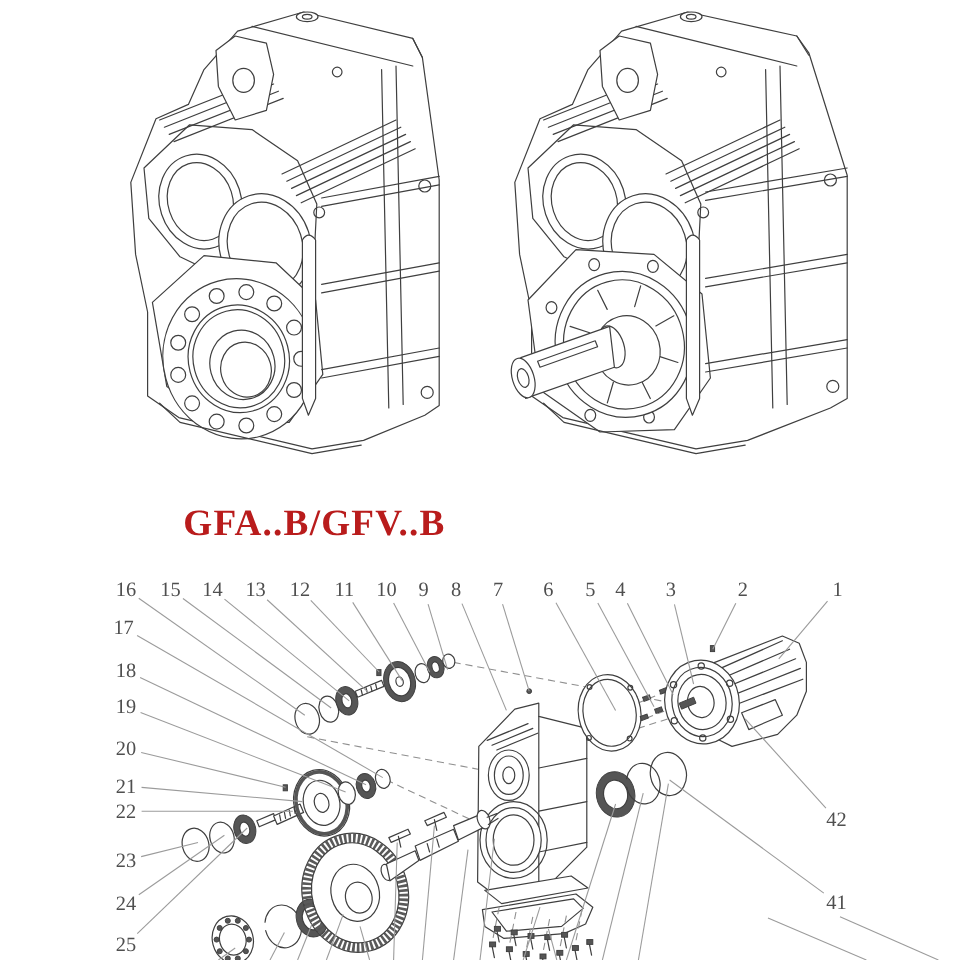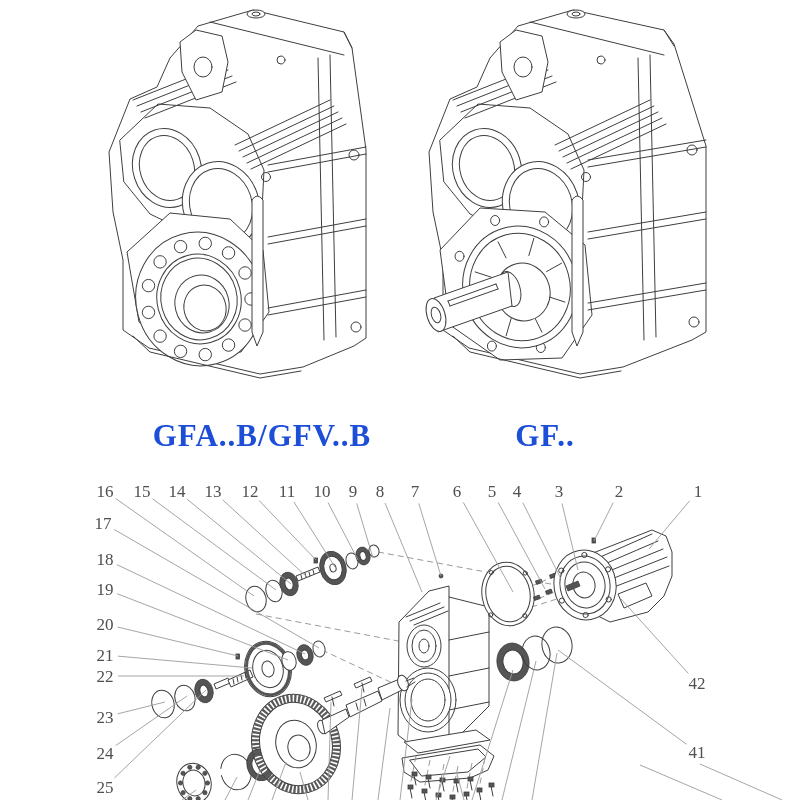--- a/index.html
+++ b/index.html
@@ -9,21 +9,21 @@
   
   .ln{fill:none;stroke:#3f3f3f;stroke-width:1;stroke-linejoin:round;stroke-linecap:round;}
   .wh{fill:#ffffff;stroke:#3f3f3f;stroke-width:1;stroke-linejoin:round;}
   .dk{fill:#555555;stroke:#3f3f3f;stroke-width:0.8;}
   .dkr{fill:none;stroke:#555555;stroke-width:3;}
   .teeth{fill:none;stroke:#5a5a5a;stroke-width:8;stroke-dasharray:2.2 1.6;}
   .dash{fill:none;stroke:#8f8f8f;stroke-width:0.9;stroke-dasharray:6 4;}
   .leader{stroke:#9b9b9b;stroke-width:0.9;fill:none;}
   .callout{fill:#4f4f4f;font-family:"Liberation Serif","DejaVu Serif",serif;font-size:17px;}
   .fig-label{position:absolute;top:416px;height:40px;line-height:40px;text-align:center;
-             font-weight:bold;font-size:31px;letter-spacing:1px;color:#1d4ed8;}
+             font-weight:bold;font-size:31px;letter-spacing:1px;color:#b91c1c;}
   #label-left{left:100px;width:324px;}
   #label-right{left:440px;width:210px;}
 </style>
 </head>
 <body>
 
 <div class="page">
 
   <svg width="800" height="800" viewBox="0 0 800 800">
 
@@ -390,14 +390,13 @@
           <text x="105" y="787" class="callout" text-anchor="middle" dominant-baseline="central" fill="#4f4f4f">25</text>
           <line x1="686.519132734477" y1="744.3090038770982" x2="558" y2="650" class="leader"></line>
           <text x="697" y="752" class="callout" text-anchor="middle" dominant-baseline="central" fill="#4f4f4f">41</text>
           <line x1="688.2781267884013" y1="673.360034871391" x2="621" y2="599" class="leader"></line>
           <text x="697" y="683" class="callout" text-anchor="middle" dominant-baseline="central" fill="#4f4f4f">42</text>
         </g>
     </g>
   </svg>
 
   <div class="fig-label" id="label-left">GFA..B/GFV..B</div>
-  <div class="fig-label" id="label-right">GF..</div>
 </div>
 
 </body></html>

